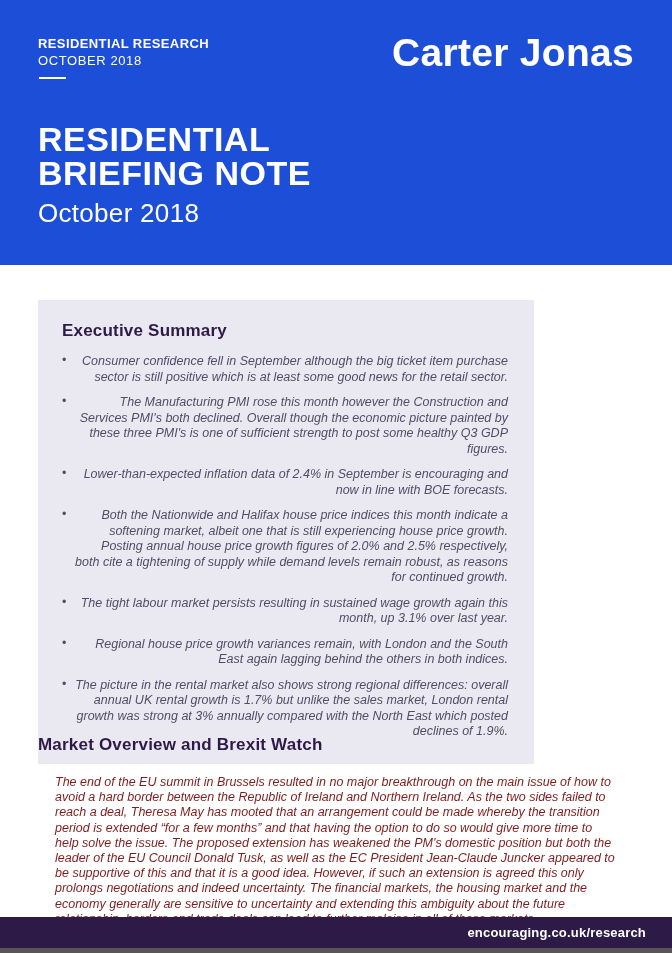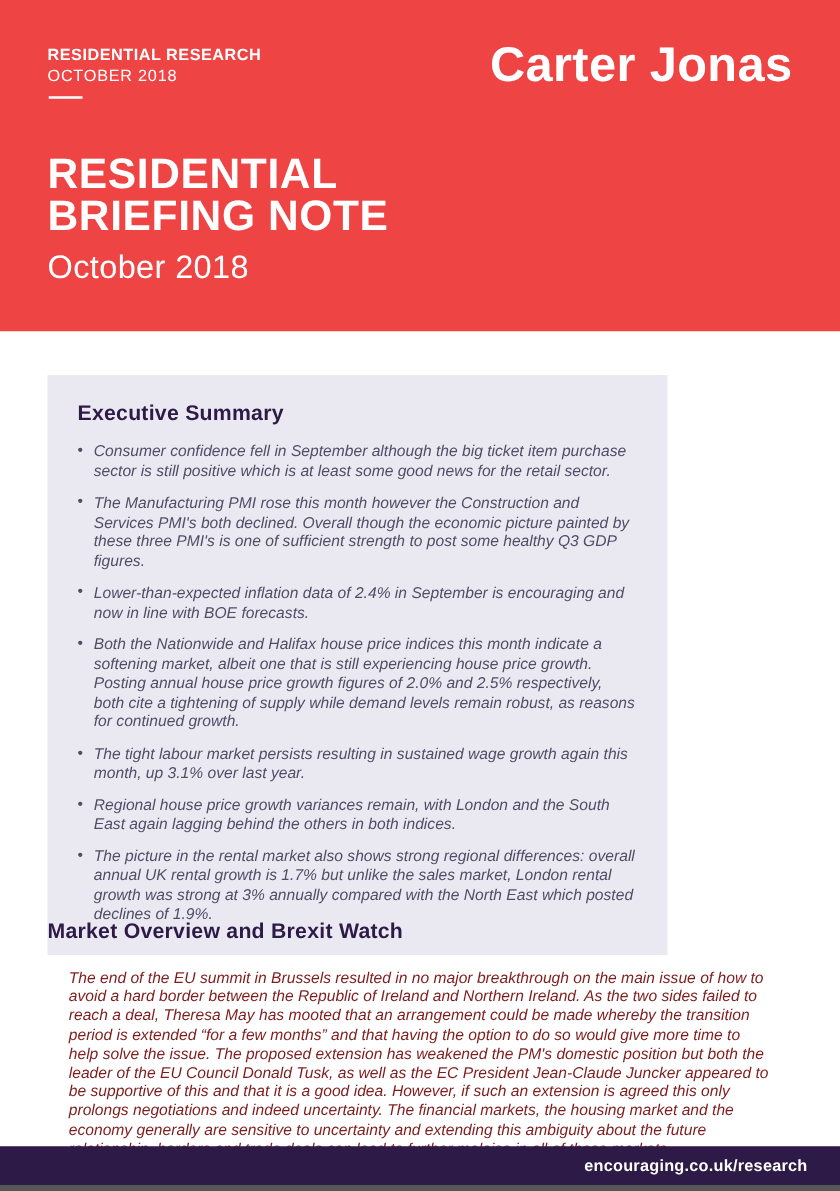--- a/index.html
+++ b/index.html
@@ -4,21 +4,21 @@
 <style>
   html,body{margin:0;padding:0;background:#ffffff;}
   .page{
     width:672px;height:953px;position:relative;overflow:hidden;
     background:#ffffff;font-family:"Liberation Sans",sans-serif;
     -webkit-font-smoothing:antialiased;
   }
   
   .header{
     position:absolute;top:0;left:0;width:672px;height:265px;
-    background:#ef4444;color:#ffffff;
+    background:#1d4ed8;color:#ffffff;
   }
   .kicker{
     position:absolute;left:38px;top:36px;
     font-size:13px;font-weight:bold;letter-spacing:0.4px;
   }
   .kicker-date{
     position:absolute;left:38px;top:53px;
     font-size:13px;font-weight:400;letter-spacing:0.6px;
   }
   .header-rule{
@@ -38,21 +38,21 @@
   }
   
   .summary-box{
     position:absolute;left:38px;top:300px;width:496px;box-sizing:border-box;
     background:#eae9f2;padding:21px 26px 24px 24px;
   }
   .section-heading{
     font-size:17px;font-weight:bold;color:#2e1a47;letter-spacing:0.2px;
     margin:0 0 13px 0;
   }
-  ul.bullets{margin:0;padding:0;list-style:none;}
+  ul.bullets{margin:0;padding:0;list-style:none;text-align:right;}
   ul.bullets li{
     position:relative;padding-left:13px;margin-bottom:10px;
     font-style:italic;color:#524d66;font-size:12.5px;line-height:15.5px;
   }
   ul.bullets li:last-child{margin-bottom:0;}
   ul.bullets li::before{
     content:"\2022";position:absolute;left:0;top:-1px;font-style:normal;
   }
   
   .market{

